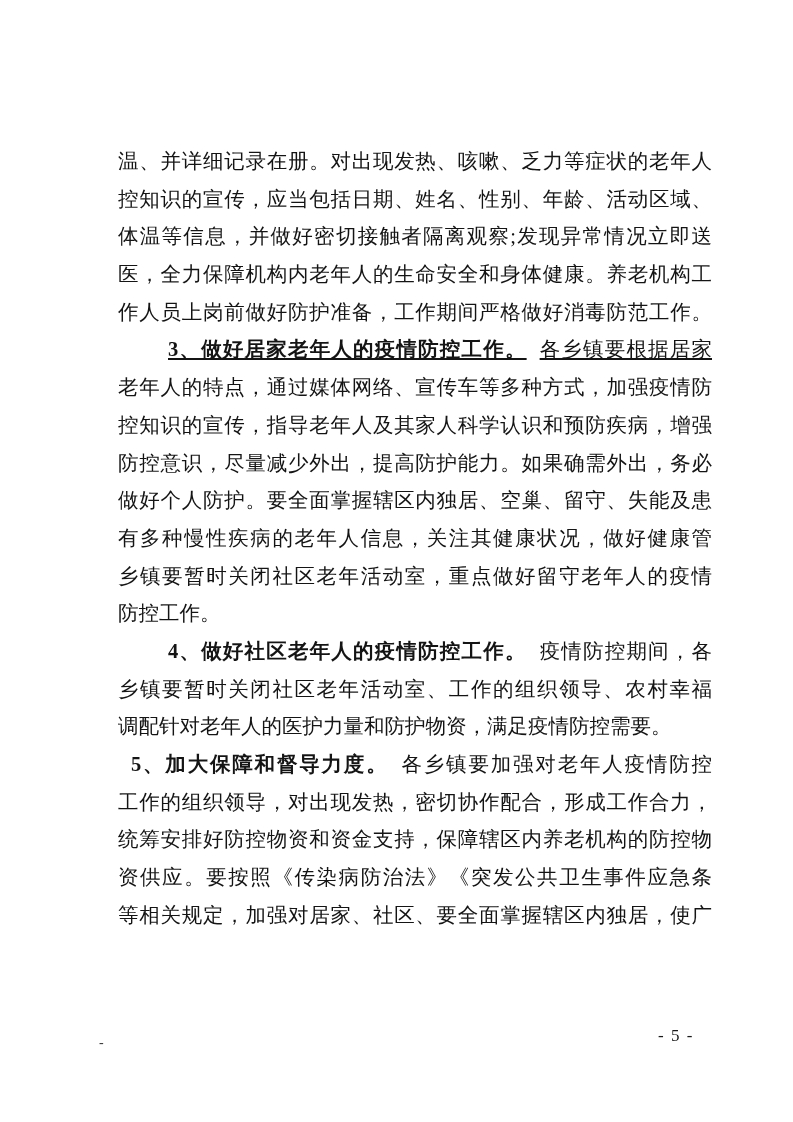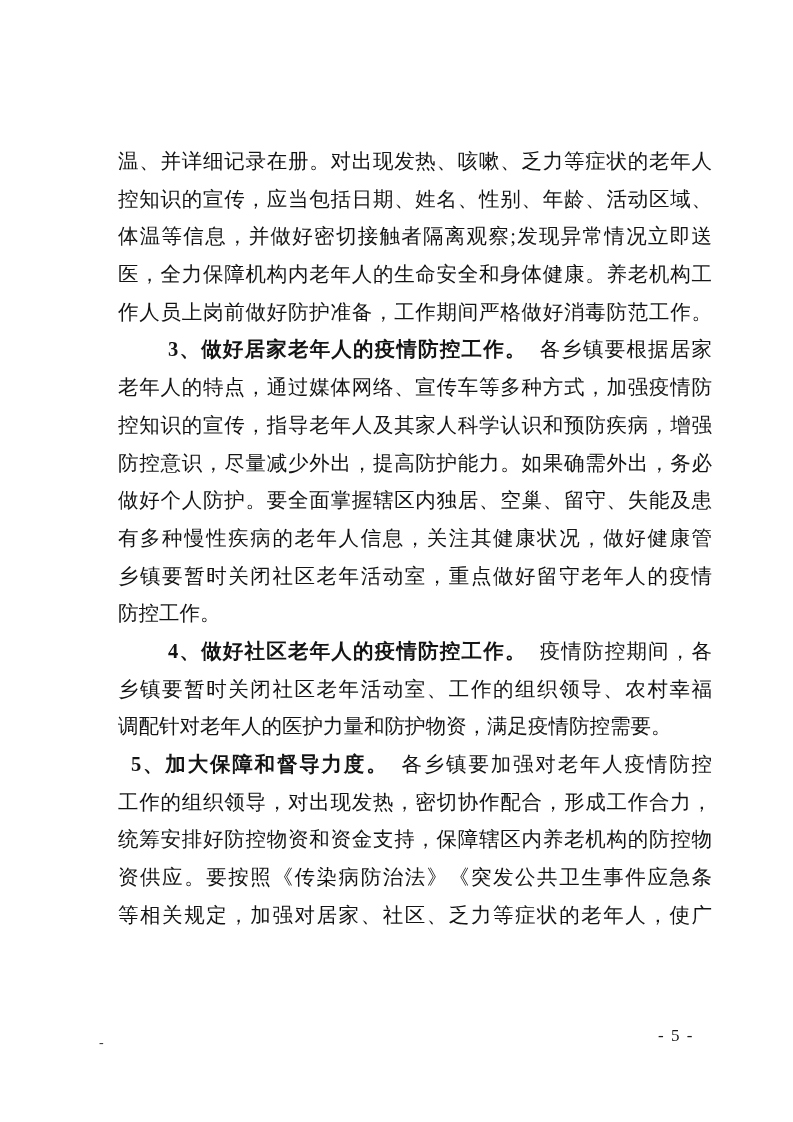--- a/index.html
+++ b/index.html
@@ -59,37 +59,37 @@
 <div class="page">
   <div class="content">
       <div class="paragraph">
         <div class="line just"><span class="seg">温、并详细记录在册。对出现发热、咳嗽、乏力等症状的老年人</span></div>
         <div class="line just"><span class="seg">控知识的宣传，应当包括日期、姓名、性别、年龄、活动区域、</span></div>
         <div class="line just"><span class="seg">体温等信息，并做好密切接触者隔离观察;发现异常情况立即送</span></div>
         <div class="line just"><span class="seg">医，全力保障机构内老年人的生命安全和身体健康。养老机构工</span></div>
         <div class="line just"><span class="seg">作人员上岗前做好防护准备，工作期间严格做好消毒防范工作。</span></div>
       </div>
       <div class="paragraph">
-        <div class="line just" style="text-indent: 50px;"><span class="seg bold">3、做好居家老年人的疫情防控工作。</span><span class="seg">各乡镇要根据居家</span></div>
+        <div class="line just" style="text-indent: 50px; text-decoration: underline;"><span class="seg bold">3、做好居家老年人的疫情防控工作。</span><span class="seg">各乡镇要根据居家</span></div>
         <div class="line just"><span class="seg">老年人的特点，通过媒体网络、宣传车等多种方式，加强疫情防</span></div>
         <div class="line just"><span class="seg">控知识的宣传，指导老年人及其家人科学认识和预防疾病，增强</span></div>
         <div class="line just"><span class="seg">防控意识，尽量减少外出，提高防护能力。如果确需外出，务必</span></div>
         <div class="line just"><span class="seg">做好个人防护。要全面掌握辖区内独居、空巢、留守、失能及患</span></div>
         <div class="line just"><span class="seg">有多种慢性疾病的老年人信息，关注其健康状况，做好健康管理。</span></div>
         <div class="line just"><span class="seg">乡镇要暂时关闭社区老年活动室，重点做好留守老年人的疫情</span></div>
         <div class="line"><span class="seg">防控工作。</span></div>
       </div>
       <div class="paragraph">
         <div class="line just" style="text-indent: 50px;"><span class="seg bold">4、做好社区老年人的疫情防控工作。</span><span class="seg">疫情防控期间，各</span></div>
         <div class="line just"><span class="seg">乡镇要暂时关闭社区老年活动室、工作的组织领导、农村幸福</span></div>
         <div class="line"><span class="seg">调配针对老年人的医护力量和防护物资，满足疫情防控需要。</span></div>
       </div>
       <div class="paragraph">
         <div class="line just" style="text-indent: 13px;"><span class="seg bold">5、加大保障和督导力度。</span><span class="seg">各乡镇要加强对老年人疫情防控</span></div>
         <div class="line just"><span class="seg">工作的组织领导，对出现发热，密切协作配合，形成工作合力，</span></div>
         <div class="line just"><span class="seg">统筹安排好防控物资和资金支持，保障辖区内养老机构的防控物</span></div>
         <div class="line just"><span class="seg">资供应。要按照《传染病防治法》《突发公共卫生事件应急条例》</span></div>
-        <div class="line just"><span class="seg">等相关规定，加强对居家、社区、乏力等症状的老年人，使广</span></div>
+        <div class="line just"><span class="seg">等相关规定，加强对居家、社区、要全面掌握辖区内独居，使广</span></div>
       </div>
     </div>
   <div class="footer-dash">-</div>
   <div class="page-number">- 5 -</div>
 </div>
 
 </body></html>

